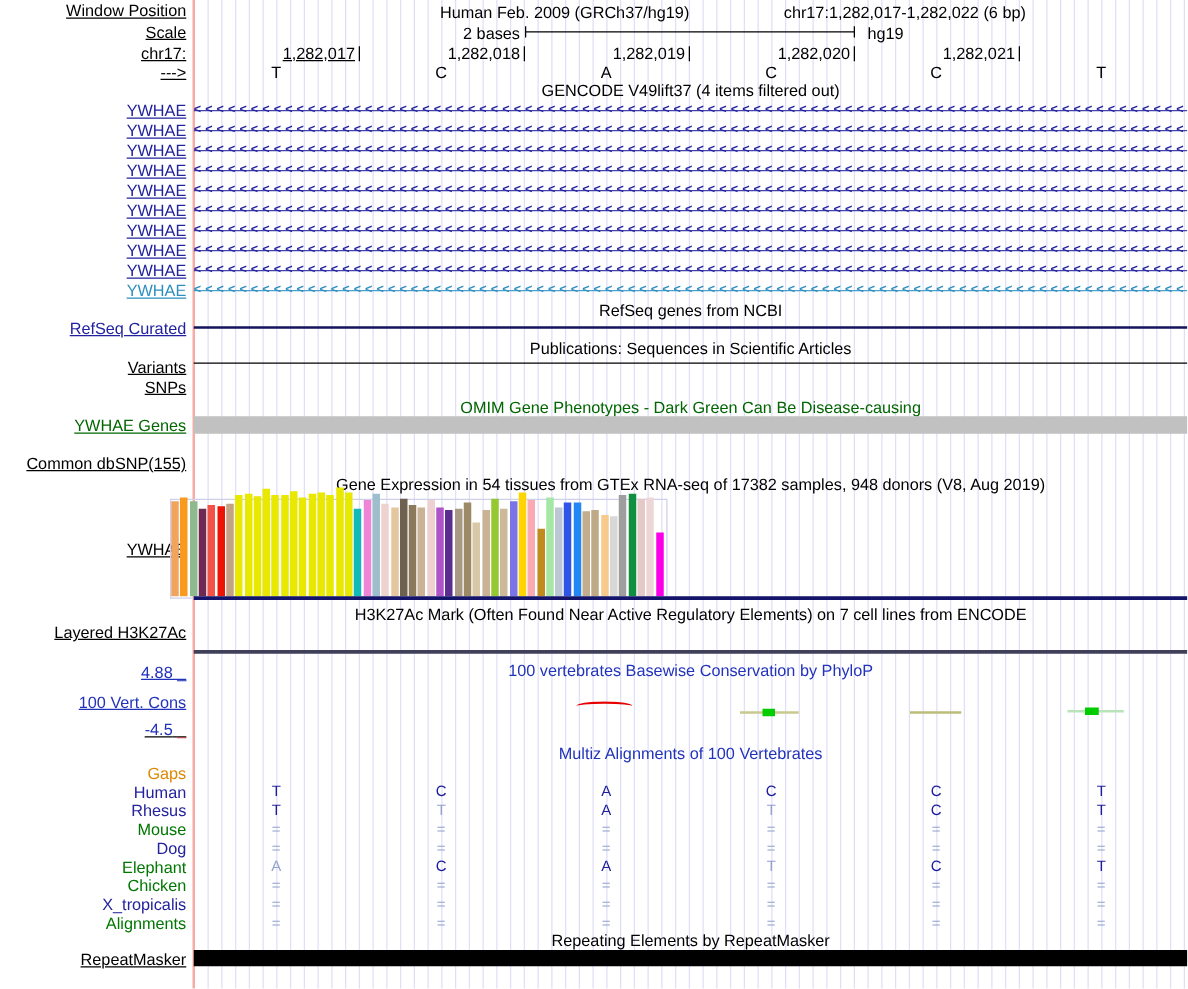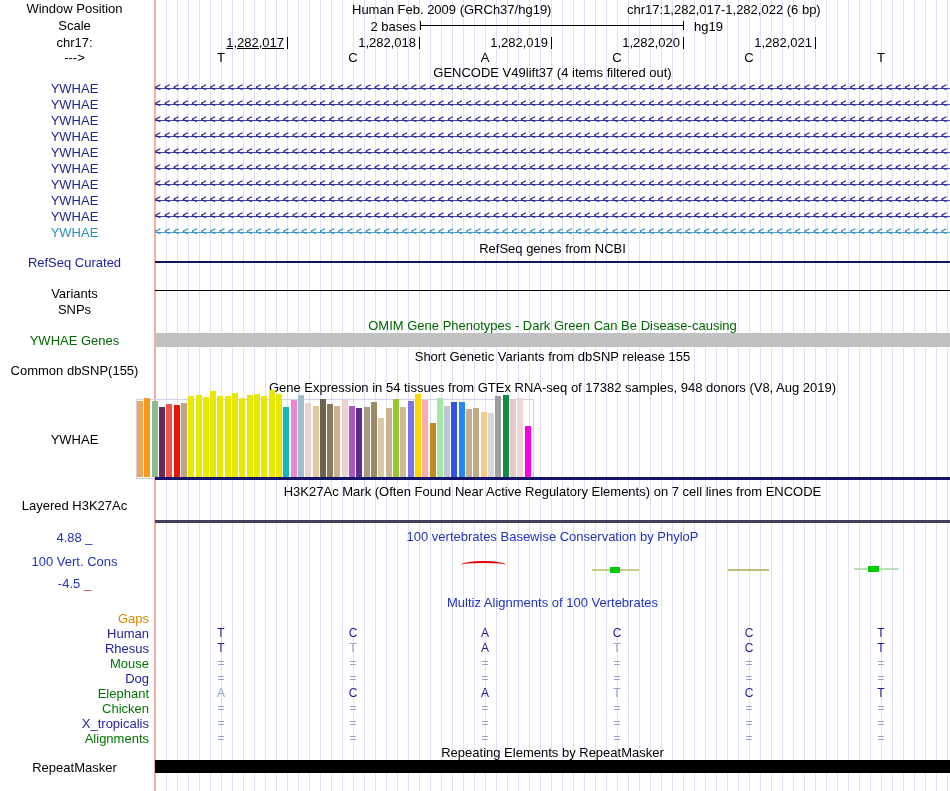--- a/index.html
+++ b/index.html
@@ -1,19 +1,19 @@
 <!DOCTYPE html>
 <html><head>
 <meta charset="utf-8">
 <style>
   html,body{margin:0;padding:0;background:#fff;}
   #canvas{position:relative;width:950px;height:791px;background:#fff;overflow:hidden;
           font-family:"Liberation Sans",sans-serif;font-size:13px;color:#000;}
   .abs{position:absolute;}
-  .lbl{position:absolute;left:0;width:149px;text-align:center;line-height:13px;white-space:nowrap;}
+  .lbl{position:absolute;left:0;width:149px;text-align:right;line-height:13px;white-space:nowrap;text-decoration:underline;}
   .ctitle{position:absolute;left:155px;width:795px;text-align:center;line-height:13px;white-space:nowrap;}
   .navy{color:#22229E;}
   .blue{color:#2233BB;}
   .dgreen{color:#006600;}
   .gl{position:absolute;top:0;bottom:0;width:1px;background:#DFDFF7;}
   .salmon{position:absolute;left:154px;top:0;bottom:0;width:2px;background:#F5ACA4;}
   .hline{position:absolute;background:#000;}
   .generow{position:absolute;left:155px;width:795px;height:16px;overflow:hidden;}
   .generow .chev{position:absolute;left:0;top:50%;transform:translateY(-52%);
                  font-size:10px;letter-spacing:3.3px;white-space:nowrap;font-weight:bold;}
@@ -199,30 +199,30 @@
       <div class="generow" style="top: 224px;">
         <div class="gline" style="background: rgb(45, 143, 191);"></div>
         <div class="chev" style="color: rgb(45, 143, 191);">&lt;&lt;&lt;&lt;&lt;&lt;&lt;&lt;&lt;&lt;&lt;&lt;&lt;&lt;&lt;&lt;&lt;&lt;&lt;&lt;&lt;&lt;&lt;&lt;&lt;&lt;&lt;&lt;&lt;&lt;&lt;&lt;&lt;&lt;&lt;&lt;&lt;&lt;&lt;&lt;&lt;&lt;&lt;&lt;&lt;&lt;&lt;&lt;&lt;&lt;&lt;&lt;&lt;&lt;&lt;&lt;&lt;&lt;&lt;&lt;&lt;&lt;&lt;&lt;&lt;&lt;&lt;&lt;&lt;&lt;&lt;&lt;&lt;&lt;&lt;&lt;&lt;&lt;&lt;&lt;&lt;&lt;&lt;&lt;&lt;&lt;&lt;&lt;&lt;&lt;&lt;&lt;&lt;&lt;&lt;</div>
       </div>
     </div>
 
   <div class="ctitle" style="top:242px">RefSeq genes from NCBI</div>
   <div class="lbl navy" style="top:256px">RefSeq Curated</div>
   <div class="hline" id="refseq-line" style="left: 155px; top: 261px; width: 795px; height: 2px; background: rgb(20, 20, 94);"></div>
 
+  <div class="ctitle" style="top:272px">Publications: Sequences in Scientific Articles</div>
   <div class="lbl" style="top:287px">Variants</div>
   <div class="hline" style="left:155px;top:290px;width:795px;height:1px"></div>
 
   <div class="lbl" style="top:303px">SNPs</div>
 
   <div class="ctitle dgreen" style="top:319px">OMIM Gene Phenotypes - Dark Green Can Be Disease-causing</div>
   <div class="lbl dgreen" style="top:334px">YWHAE Genes</div>
   <div class="abs" id="omim-bar" style="left: 155px; top: 333px; width: 795px; height: 14px; background: rgb(193, 193, 193);"></div>
 
-  <div class="ctitle" style="top:350px">Short Genetic Variants from dbSNP release 155</div>
   <div class="lbl" style="top:364px">Common dbSNP(155)</div>
 
   <div class="ctitle" style="top:381px">Gene Expression in 54 tissues from GTEx RNA-seq of 17382 samples, 948 donors (V8, Aug 2019)</div>
   <div class="lbl" style="top:433px">YWHAE</div>
   <div id="gtex-frame"></div>
   <div id="gtex-bars">
       <div class="bar" style="height: 76px; background: rgb(242, 164, 92);"></div>
       <div class="bar" style="height: 79px; background: rgb(247, 154, 30);"></div>
       <div class="bar" style="height: 76px; background: rgb(143, 185, 143);"></div>
       <div class="bar" style="height: 70px; background: rgb(110, 42, 82);"></div>

